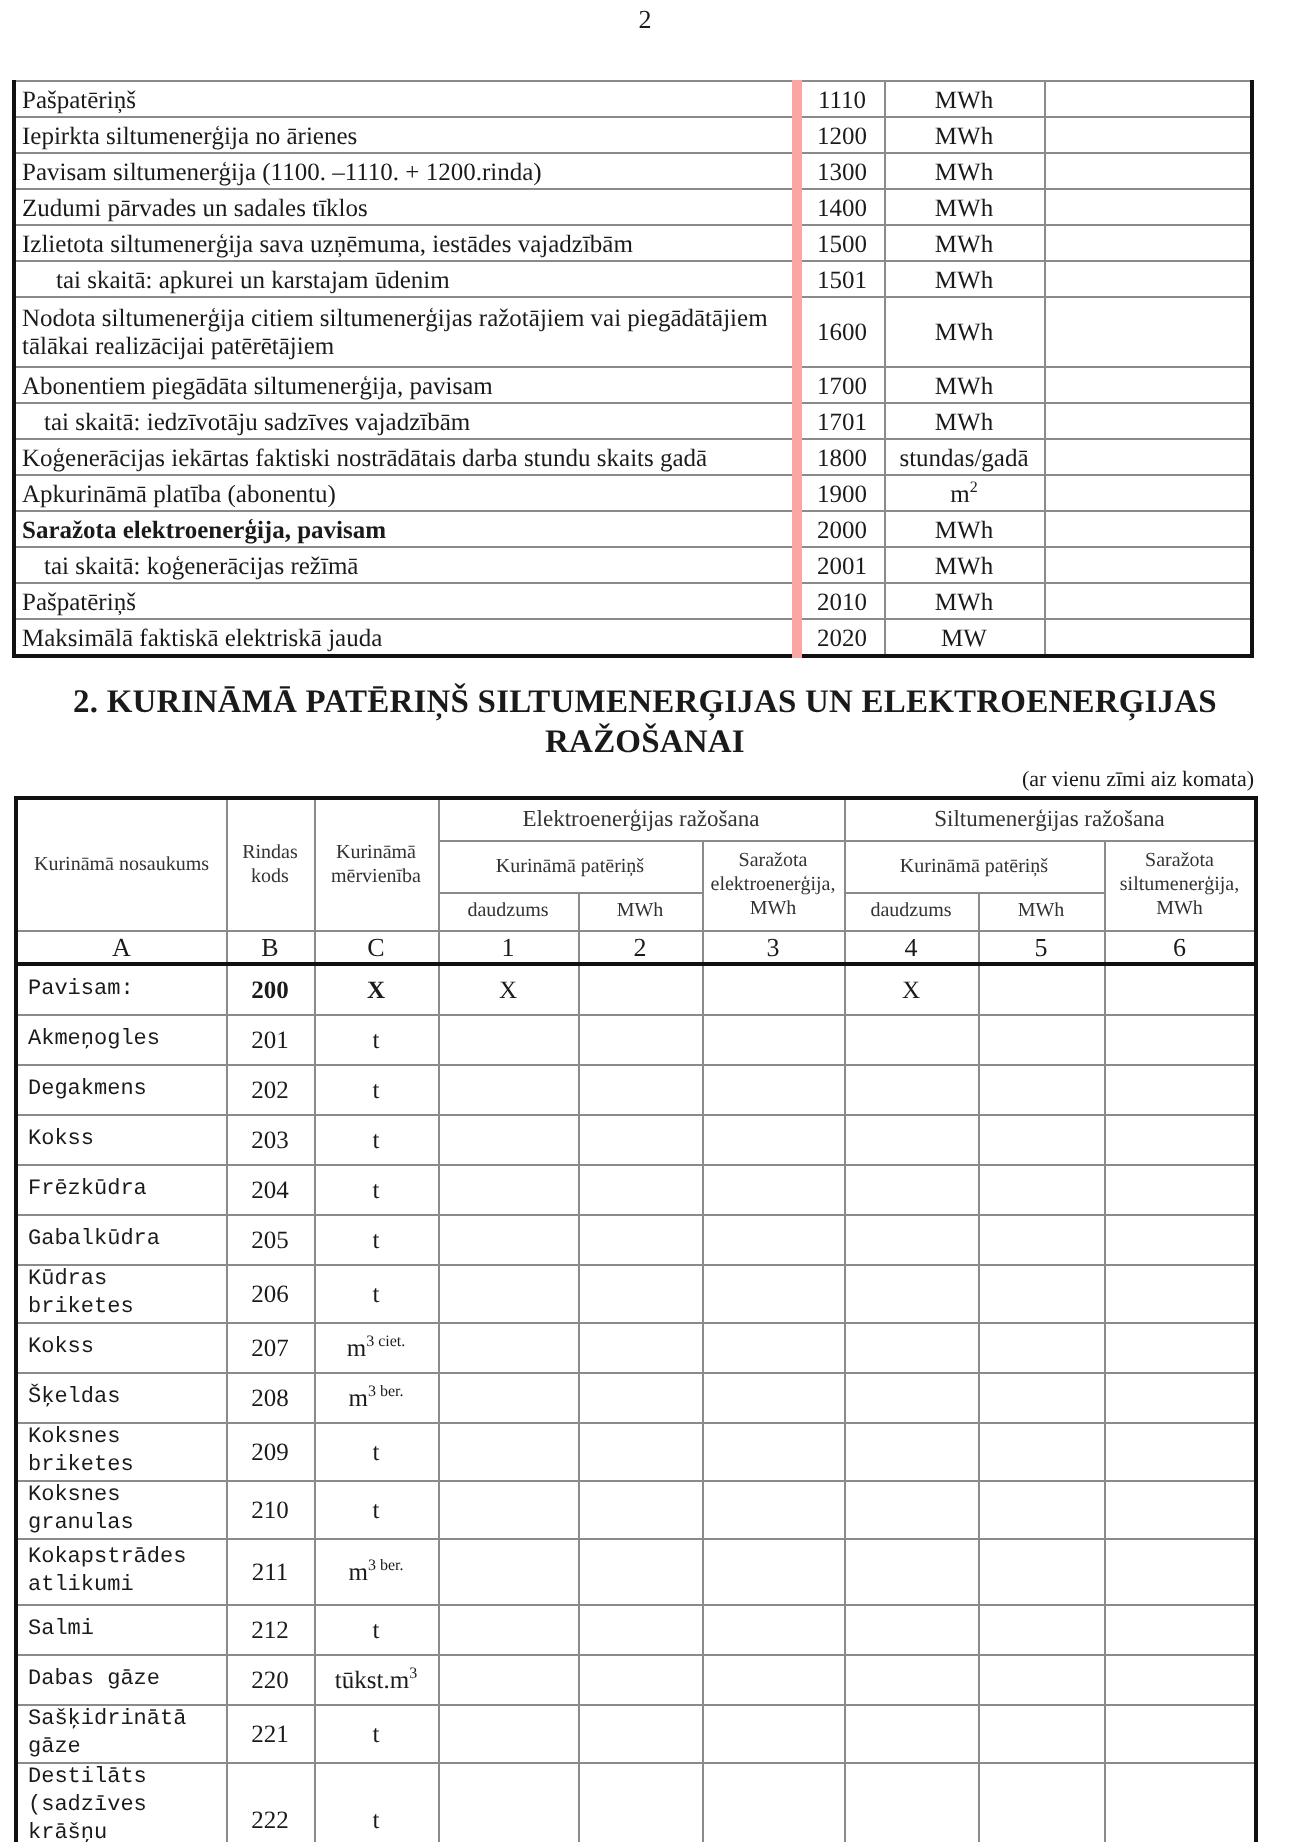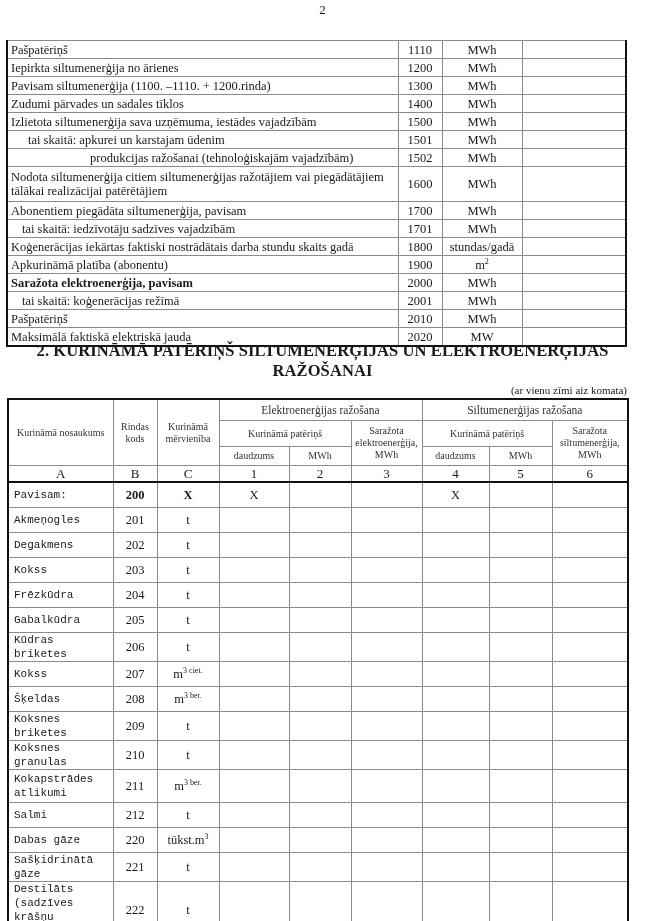--- a/index.html
+++ b/index.html
@@ -12,21 +12,21 @@
     font-size: 13px;
   }
   
   table { border-collapse: collapse; table-layout: fixed; position: absolute; }
   .t1 { left: 6px; top: 20px; width: 621px; border: 2px solid #111; border-top: 1px solid #333; margin-top: 20px; }
   .t1 td {
     border: 1px solid #8a8a8a; font-size: 12.5px; padding: 0 3px; line-height: 14px;
     height: 17px; vertical-align: middle; white-space: nowrap; overflow: hidden;
   }
   .t1 td.code, .t1 td.unit { text-align: center; }
-  .t1 td.code { border-left: 1px solid #fca5a5; }
+  .t1 td.code { border-left: 5px solid #fca5a5; }
   .t1 tr.tall td { height: 34px; white-space: normal; }
   .t1 .bold { font-weight: bold; }
   .t1 .ind1 { padding-left: 20px; }
   .t1 .ind2 { padding-left: 82px; }
   .t1 .ind-half { padding-left: 14px; }
   sup { font-size: 8px; line-height: 0; vertical-align: super; }
 
   
   .section-title {
     position: absolute; top: 341px; left: 0; width: 645px; text-align: center;
@@ -89,26 +89,20 @@
       </tr>
       <tr>
         <td class="">Izlietota siltumenerģija sava uzņēmuma, iestādes vajadzībām</td>
         <td class="code">1500</td>
         <td class="unit"><span>MWh</span></td>
         <td></td>
       </tr>
       <tr>
         <td class="ind1">tai skaitā:  apkurei un karstajam ūdenim</td>
         <td class="code">1501</td>
-        <td class="unit"><span>MWh</span></td>
-        <td></td>
-      </tr>
-      <tr>
-        <td class="ind2">produkcijas ražošanai (tehnoloģiskajām vajadzībām)</td>
-        <td class="code">1502</td>
         <td class="unit"><span>MWh</span></td>
         <td></td>
       </tr>
       <tr class="tall">
         <td class="">Nodota siltumenerģija citiem siltumenerģijas ražotājiem vai piegādātājiem tālākai realizācijai patērētājiem</td>
         <td class="code">1600</td>
         <td class="unit"><span>MWh</span></td>
         <td></td>
       </tr>
       <tr>

